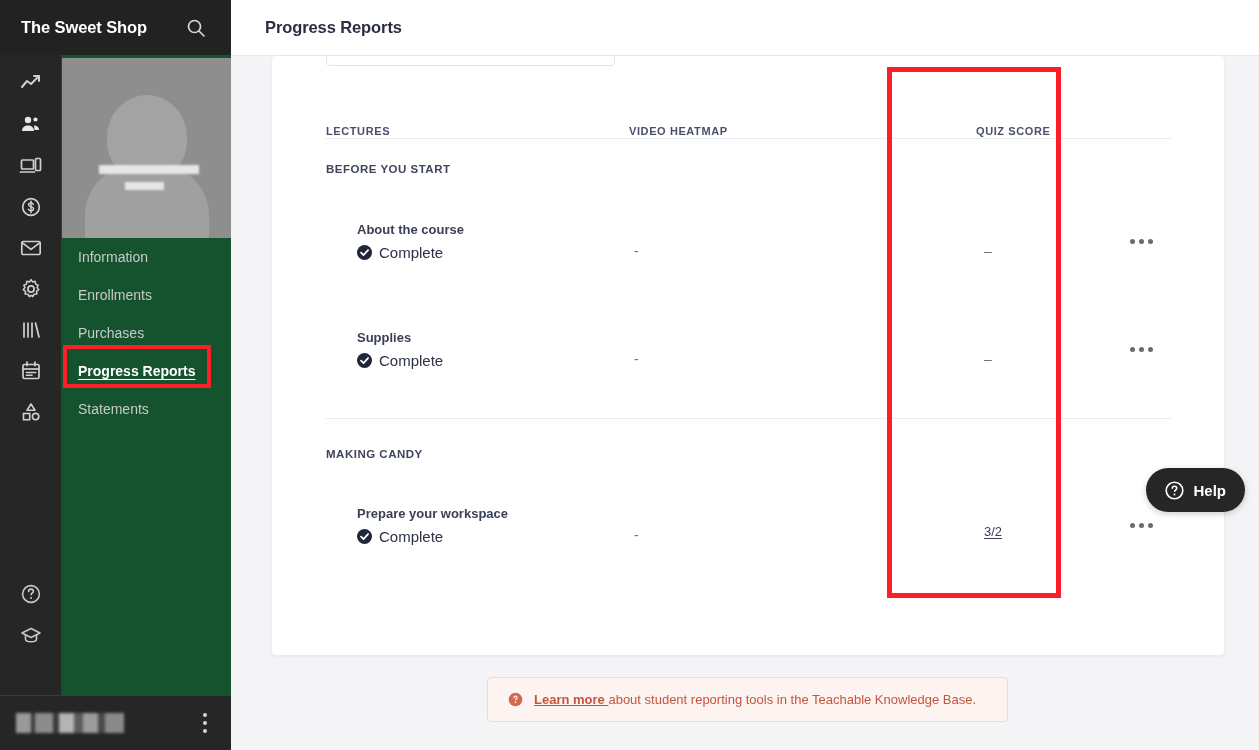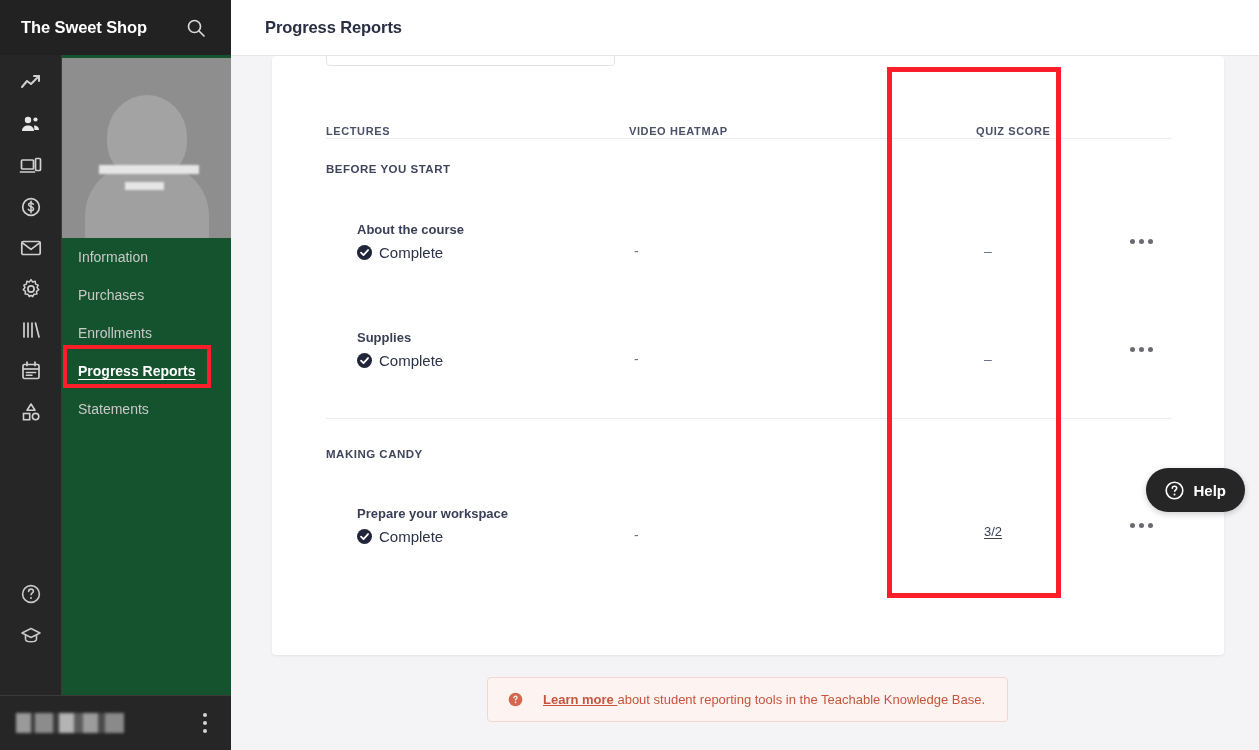--- a/index.html
+++ b/index.html
@@ -258,21 +258,21 @@
 
   
   .banner {
     position: absolute; left: 487px; top: 677px;
     width: 521px; height: 45px;
     background: #fdf4f2;
     border: 1px solid #f3d6cf;
     border-radius: 4px;
     display: flex; align-items: center;
     padding-left: 20px;
-    gap: 20px;
+    gap: 11px;
   }
   .banner-icon { width: 15px; height: 15px; display:block; flex:none; }
   .banner-text {
     font-size: 13px;
     color: #c4553e;
   }
   .banner-text a {
     color: #c4553e;
     font-weight: bold;
     text-decoration: underline;
@@ -399,24 +399,24 @@
         <div class="avatar-head"></div>
         <div class="avatar-body"></div>
         <div class="redact r1"></div>
         <div class="redact r2"></div>
       </div>
       <div class="submenu-items">
         <div class="submenu-item">
           <span>Information</span>
         </div>
         <div class="submenu-item">
+          <span>Enrollments</span>
+        </div>
+        <div class="submenu-item">
           <span>Purchases</span>
-        </div>
-        <div class="submenu-item">
-          <span>Enrollments</span>
         </div>
         <div class="submenu-item active">
           <span>Progress Reports</span>
         </div>
         <div class="submenu-item">
           <span>Statements</span>
         </div>
       </div>
     </div>
 

